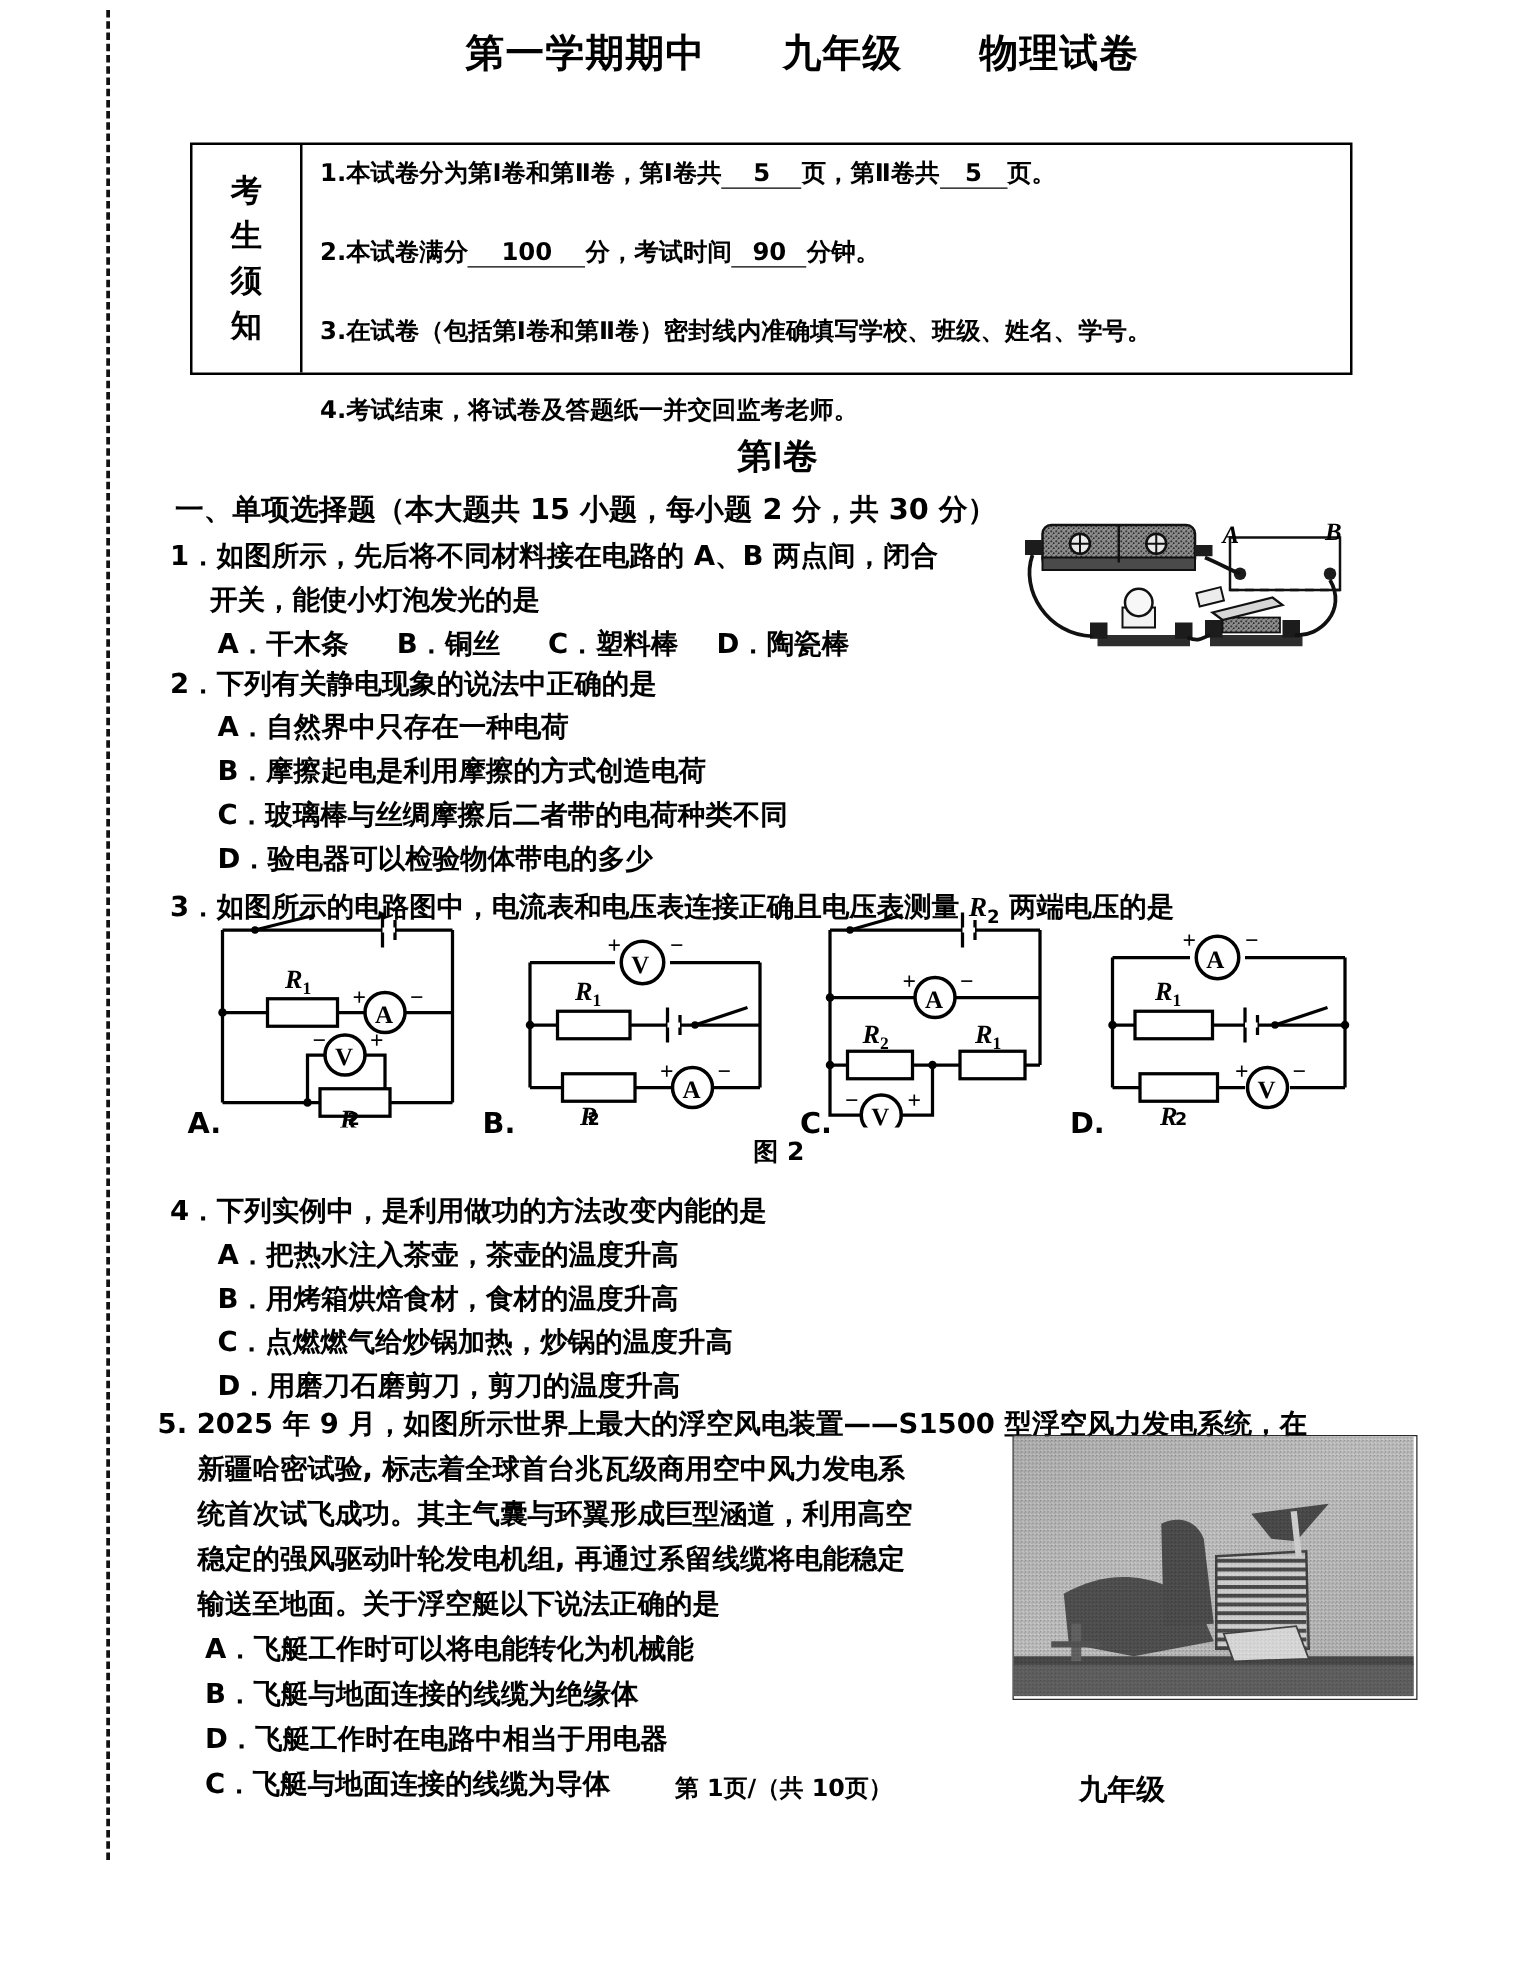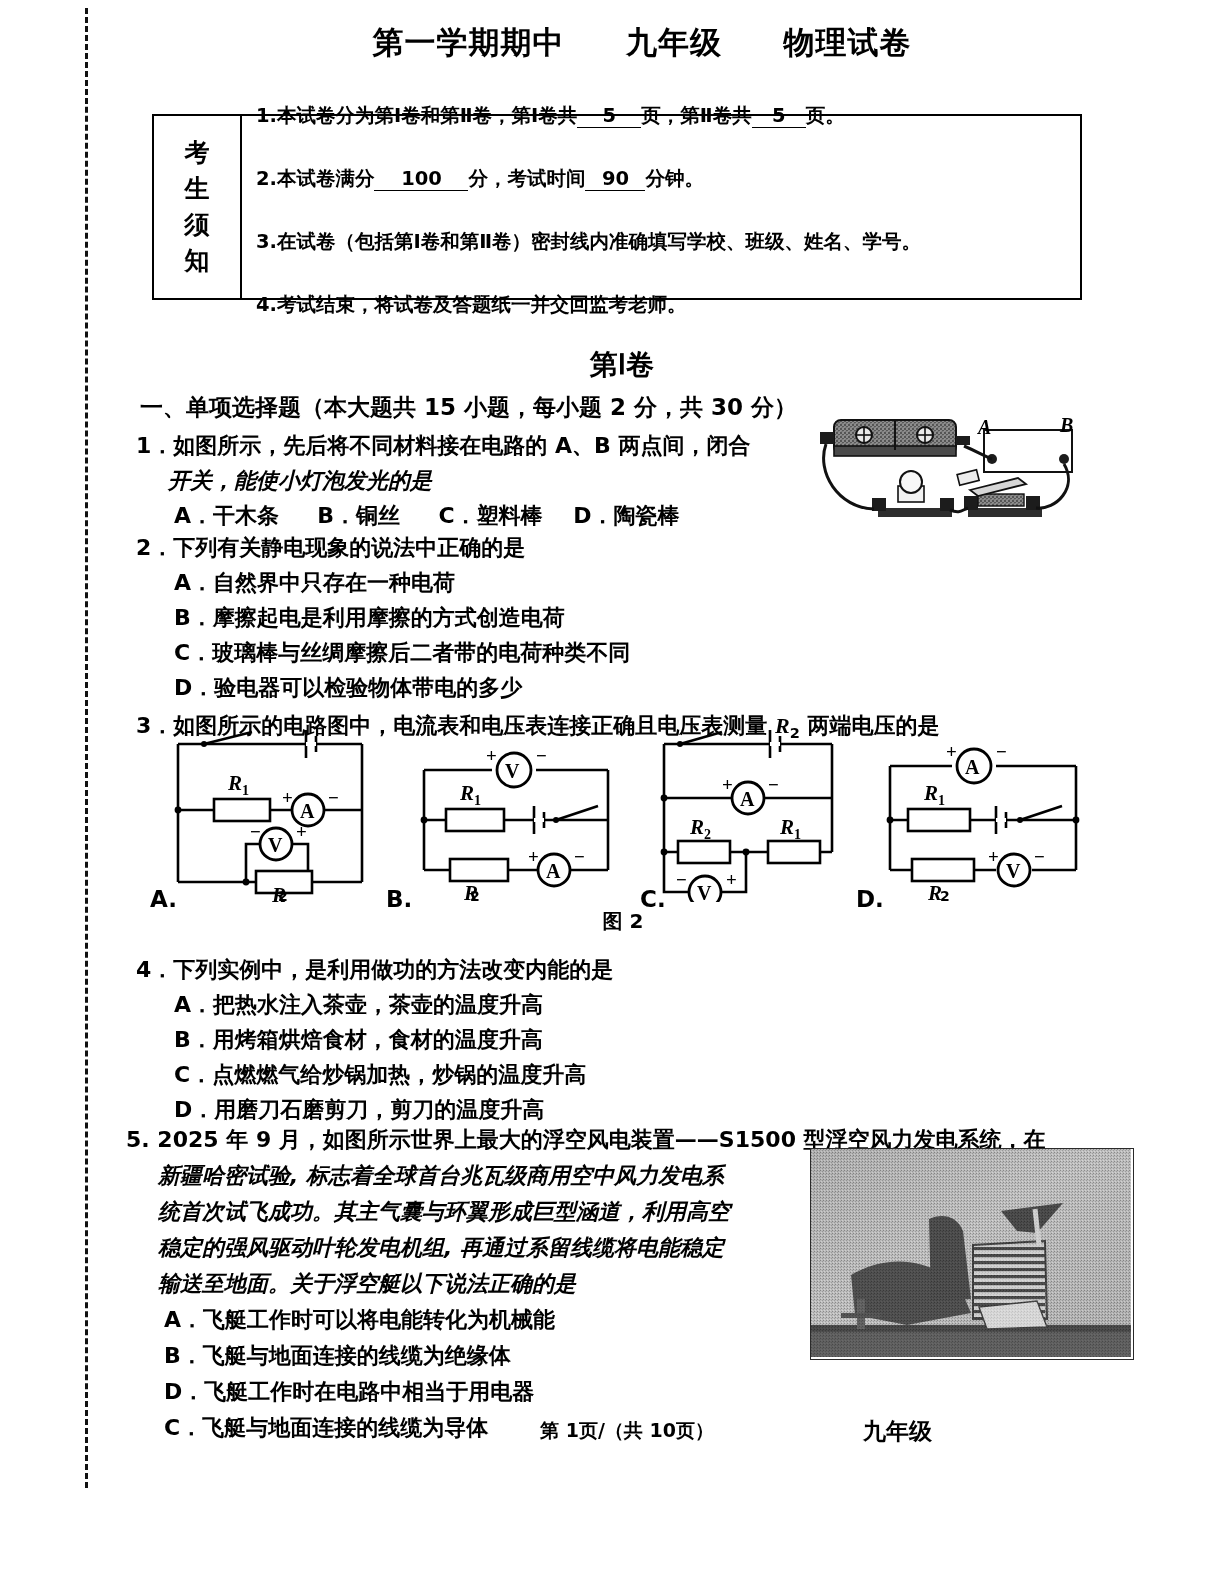--- a/index.html
+++ b/index.html
@@ -36,21 +36,21 @@
     border:2.5px solid #000;box-sizing:border-box;display:flex;
   }
   .notice-label{
     width:88px;border-right:2.5px solid #000;box-sizing:border-box;
     display:flex;flex-direction:column;align-items:center;justify-content:center;
     font-family:"DejaVu Sans","Liberation Sans",sans-serif;
     font-weight:700;font-size:25px;line-height:1.45;
   }
   .notice-body{
     flex:1;padding:9px 12px 4px 14px;box-sizing:border-box;
-    display:flex;flex-direction:column;justify-content:center;
+    display:flex;flex-direction:column;justify-content:space-between;
     font-family:"DejaVu Sans","Liberation Sans",sans-serif;
     font-weight:700;font-size:19.5px;gap:36px;
   }
   .notice-body div{white-space:nowrap;}
   .ul{display:inline-block;border-bottom:1.6px solid #000;text-align:center;padding:0 4px;}
   .ul.w1{min-width:56px;}
   .ul.w2{min-width:46px;}
   .ul.w3{min-width:86px;}
   .ul.w4{min-width:52px;}
 
@@ -77,21 +77,21 @@
   .opt-row .oi{display:inline-block;}
 
   #q1{left:136px;top:428px;width:700px;}
   #q2{left:136px;top:530px;width:700px;}
   #q3-stem{left:136px;top:708px;width:930px;
     font-family:"DejaVu Sans","Liberation Sans",sans-serif;font-weight:700;font-size:22px;}
   #q4{left:136px;top:952px;width:700px;}
   #q5{left:126px;top:1122px;width:690px;line-height:36px;}
 
   .hang{display:block;padding-left:32px;text-indent:-32px;}
-  .cont{display:block;padding-left:32px;font-style:italic;}
+  .cont{display:block;padding-left:32px;}
 
   em.r{font-style:italic;font-family:"Liberation Serif",serif;font-weight:700;}
   sub{font-size:0.66em;}
 
   
   .photo-q1{position:absolute;left:812px;top:412px;width:268px;height:122px;}
 
   
   .circuits{position:absolute;left:150px;top:722px;width:960px;height:200px;}
   .circ{position:absolute;top:0;}

